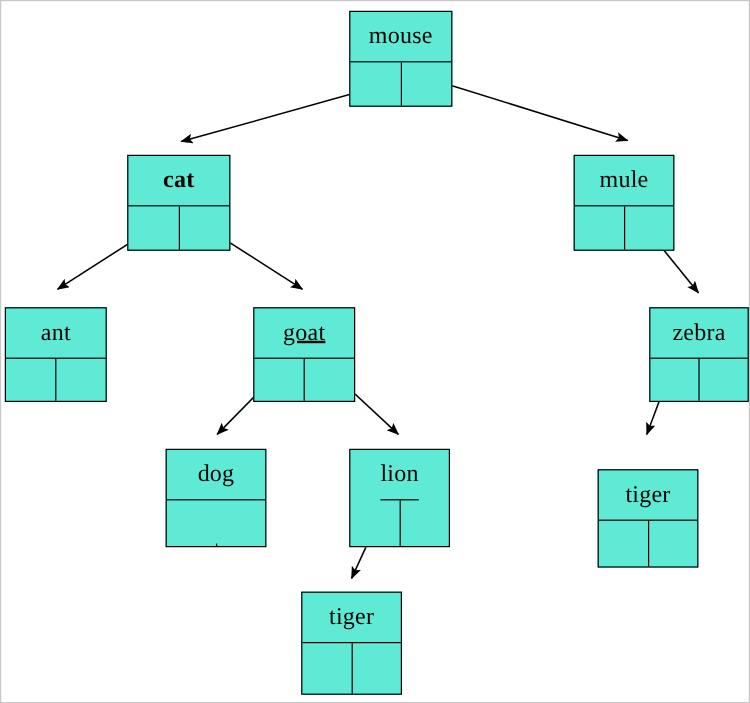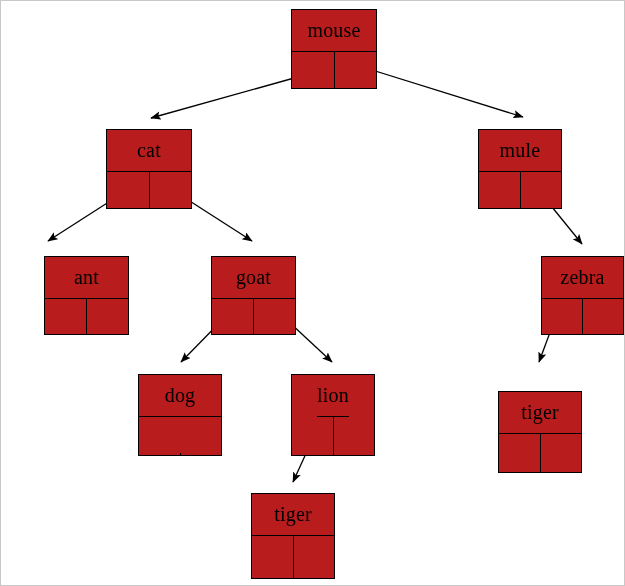--- a/index.html
+++ b/index.html
@@ -18,21 +18,21 @@
   }
   svg.edges {
     position:absolute; left:0; top:0;
     width:625px; height:586px;
     pointer-events:none;
   }
   .node {
     position:absolute;
     box-sizing:border-box;
     border:1.6px solid #000;
-    background:#b91c1c;
+    background:#5eead4;
     display:flex;
     flex-direction:column;
   }
   .node .label {
     flex:0 0 auto;
     height:41px;
     display:flex;
     align-items:center;
     justify-content:center;
     font-size:20px;
@@ -76,42 +76,42 @@
   </svg>
 
   <div id="node-layer">
       <div class="node" style="left: 290px; top: 8px; width: 86px; height: 80px;">
         <div class="label">mouse</div>
         <div class="ptrs">
           <div class="cell left"></div>
           <div class="cell right"></div>
         </div>
       </div>
-      <div class="node" style="left: 105px; top: 128px; width: 86px; height: 80px;">
+      <div class="node" style="left: 105px; top: 128px; width: 86px; height: 80px; font-weight: bold;">
         <div class="label">cat</div>
         <div class="ptrs">
           <div class="cell left"></div>
           <div class="cell right"></div>
         </div>
       </div>
       <div class="node" style="left: 477px; top: 128px; width: 84px; height: 80px;">
         <div class="label">mule</div>
         <div class="ptrs">
           <div class="cell left"></div>
           <div class="cell right"></div>
         </div>
       </div>
-      <div class="node" style="left: 3px; top: 255px; width: 85px; height: 79px; margin-left: 40px;">
+      <div class="node" style="left: 3px; top: 255px; width: 85px; height: 79px;">
         <div class="label">ant</div>
         <div class="ptrs">
           <div class="cell left"></div>
           <div class="cell right"></div>
         </div>
       </div>
-      <div class="node" style="left: 210px; top: 255px; width: 85px; height: 79px;">
+      <div class="node" style="left: 210px; top: 255px; width: 85px; height: 79px; text-decoration: underline;">
         <div class="label">goat</div>
         <div class="ptrs">
           <div class="cell left"></div>
           <div class="cell right"></div>
         </div>
       </div>
       <div class="node" style="left: 540px; top: 255px; width: 83px; height: 79px;">
         <div class="label">zebra</div>
         <div class="ptrs">
           <div class="cell left"></div>

